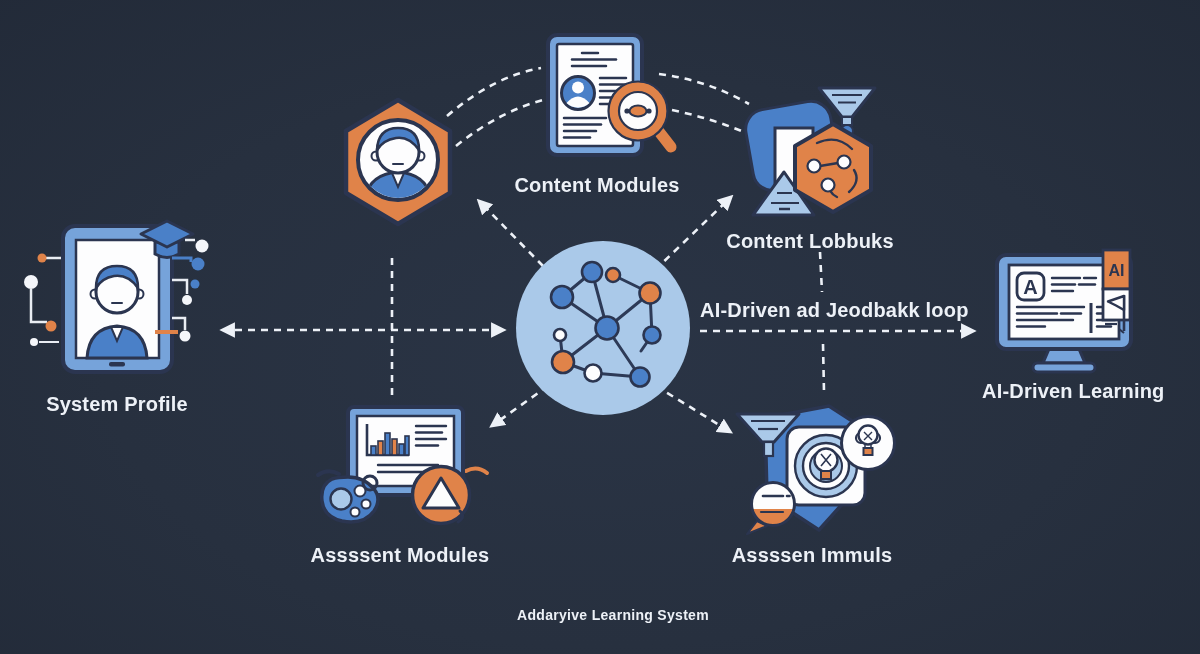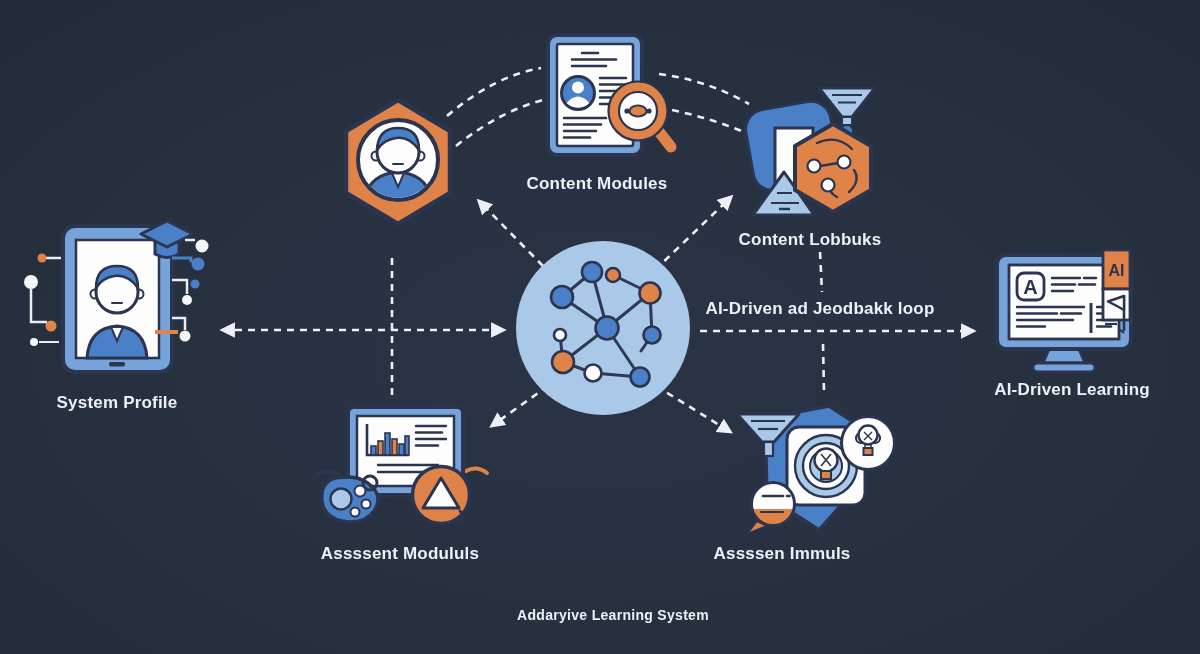--- a/index.html
+++ b/index.html
@@ -12,21 +12,21 @@
     --paper:#fdfdfe;
     --text:#edf1f7;
   }
   html,body{margin:0;padding:0;background:#10141c;}
   #canvas{
     position:relative;width:1200px;height:654px;overflow:hidden;
     background:radial-gradient(ellipse 900px 520px at 50% 55%, #2a3445 0%, #27303f 55%, #222a38 100%);
     font-family:"Liberation Sans", sans-serif;
   }
   .label{
-    position:absolute;color:var(--text);font-weight:700;font-size:17px;
+    position:absolute;color:var(--text);font-weight:700;font-size:20px;
     text-align:center;letter-spacing:.2px;white-space:nowrap;
   }
   .title{font-size:14px;letter-spacing:.3px;}
   .abs{position:absolute;}
   svg{display:block;overflow:visible;}
 </style>
 </head>
 <body>
 
 <div id="canvas">
@@ -326,17 +326,17 @@
       <path d="M 64 108 H 66.5" stroke="#2b3550" stroke-width="2.6" stroke-linecap="round"></path>
       <path d="M 38 124 H 60" stroke="#2b3550" stroke-width="2.2" stroke-linecap="round"></path>
     </g>
   </svg>
 
   <div class="label" style="left:27px;top:393px;width:180px">System Profile</div>
   <div class="label" style="left:512px;top:174px;width:170px">Content Modules</div>
   <div class="label" style="left:700px;top:299px;width:240px">AI-Driven ad Jeodbakk loop</div>
   <div class="label" style="left:720px;top:230px;width:180px">Content Lobbuks</div>
   <div class="label" style="left:982px;top:380px;width:180px">AI-Driven Learning</div>
-  <div class="label" style="left:310px;top:544px;width:180px">Assssent Modululs</div>
-  <div class="label" style="left:692px;top:544px;width:180px">Assssen Immuls</div>
+  <div class="label" style="left:310px;top:544px;width:180px">Assssent Modules</div>
+  <div class="label" style="left:722px;top:544px;width:180px">Assssen Immuls</div>
   <div class="label title" style="left:440px;top:607px;width:346px">Addaryive Learning System</div>
 
 </div>
 
 </body></html>

